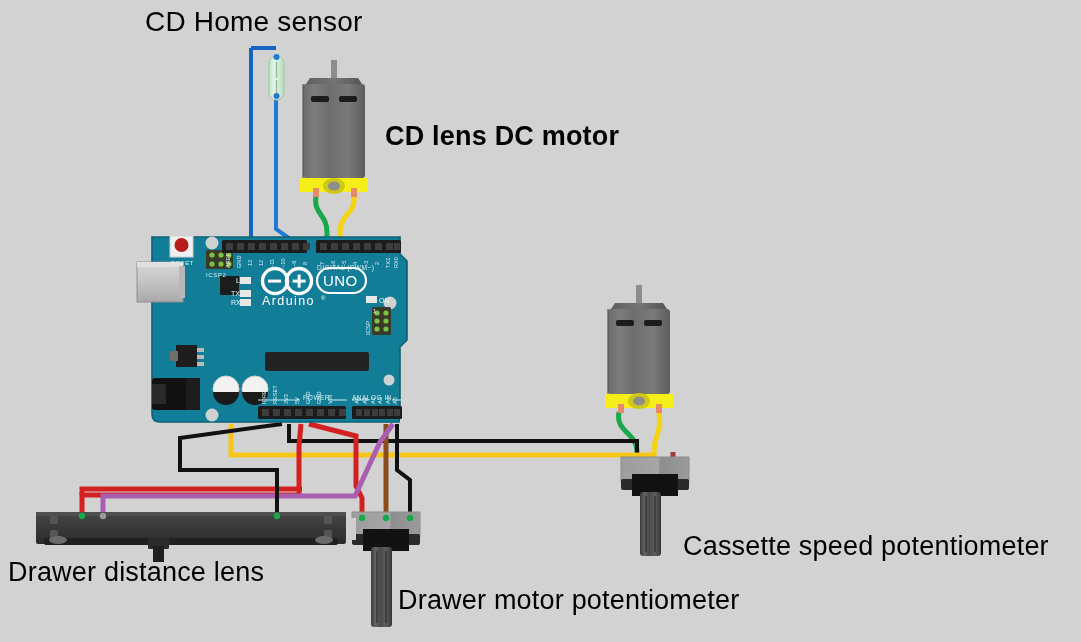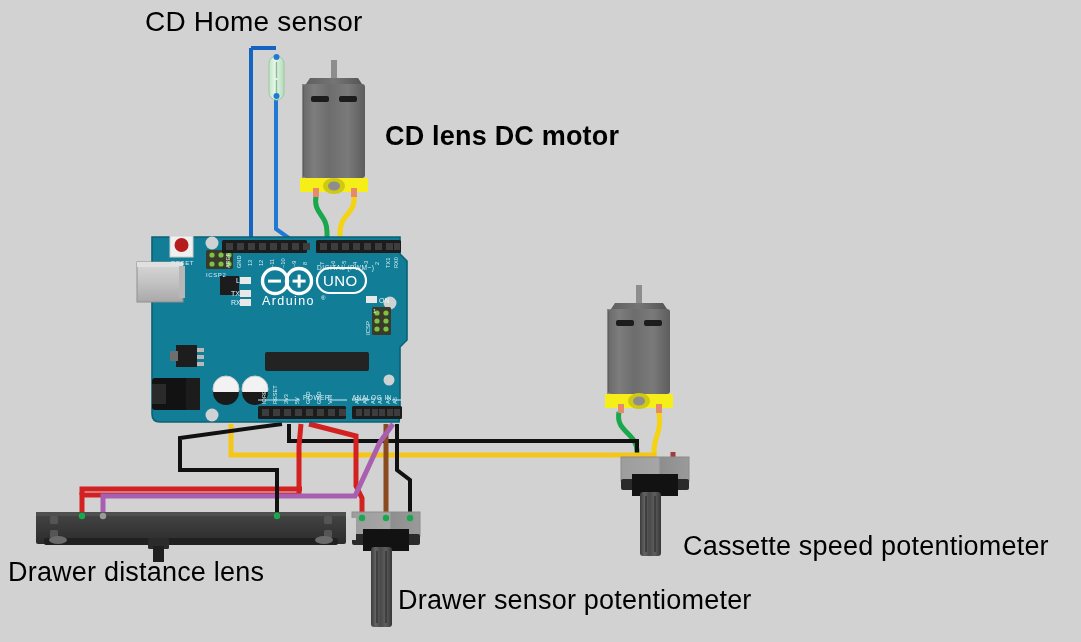--- a/index.html
+++ b/index.html
@@ -413,16 +413,16 @@
       <circle cx="277" cy="516" r="3.2" fill="#19a84c"></circle>
 
       <rect x="346" y="518" width="10" height="22" fill="#cfcfcf"></rect>
     </g>
 
   </svg>
 
   <div class="lbl" id="lbl-cd-home">CD Home sensor</div>
   <div class="lbl" id="lbl-cd-motor">CD lens DC motor</div>
   <div class="lbl" id="lbl-cassette-pot">Cassette speed potentiometer</div>
-  <div class="lbl" id="lbl-drawer-pot">Drawer sensor potentiometer</div>
+  <div class="lbl" id="lbl-drawer-pot">Drawer motor potentiometer</div>
   <div class="lbl" id="lbl-drawer-fader">Drawer distance lens</div>
 
 </div>
 
 </body></html>

